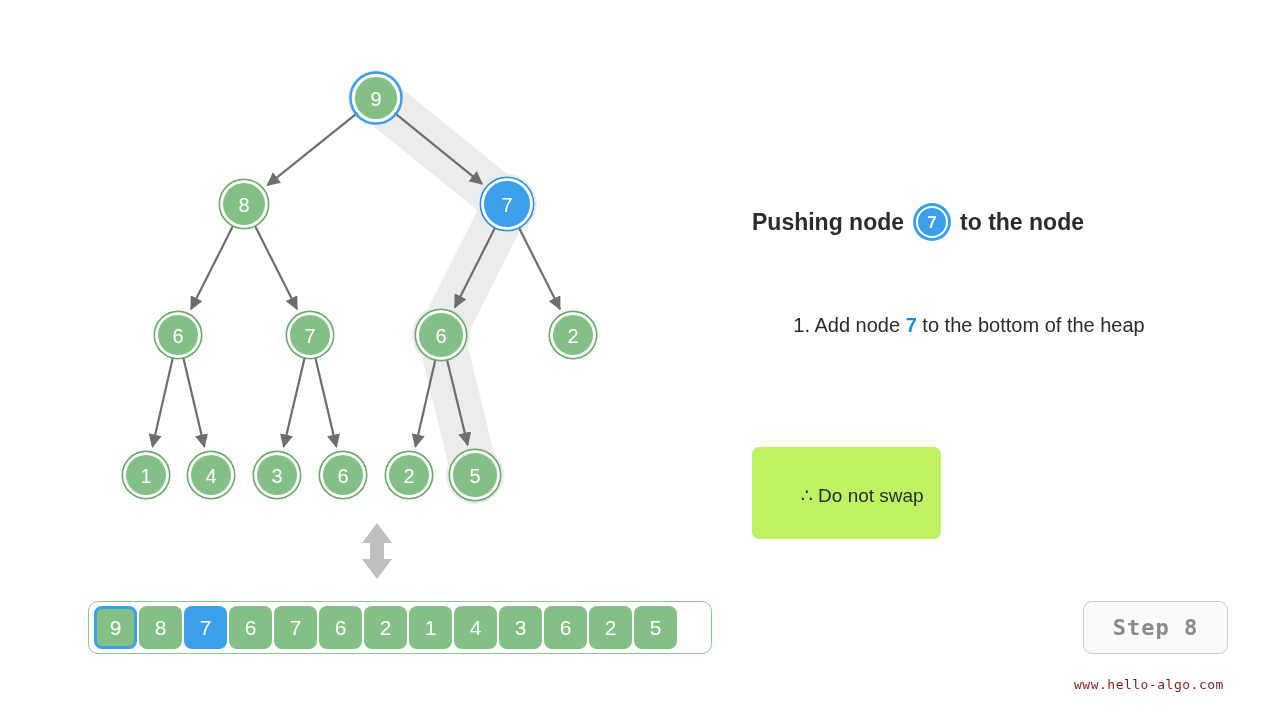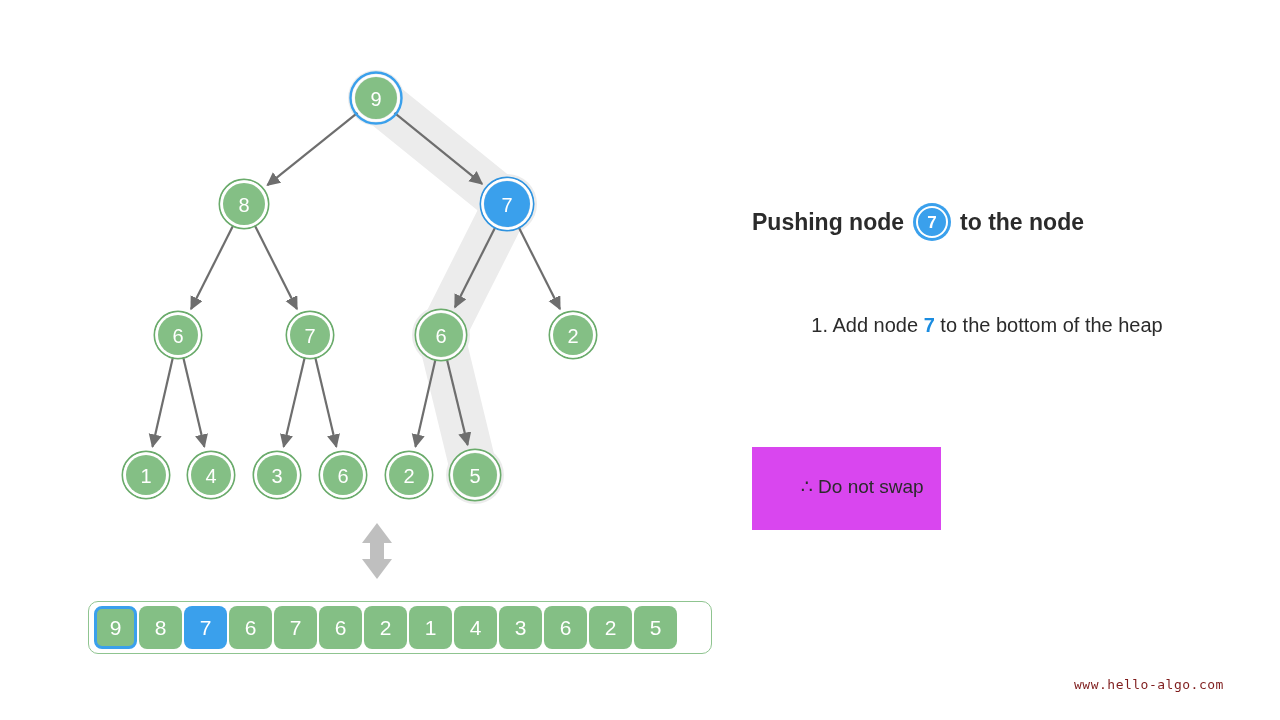--- a/index.html
+++ b/index.html
@@ -89,28 +89,28 @@
     box-shadow: 0 0 0 2px #ffffff inset, 0 0 0 3px #3aa0ec;
     margin: 0 12px;
     flex: 0 0 auto;
   }
   .step-line {
     font-size: 20px;
     color: #2b2b2b;
     margin-top: 0;
     white-space: pre;
   }
-  #step1 { position: absolute; left: 26px; top: 85px; }
+  #step1 { position: absolute; left: 8px; top: 85px; }
   #step2 { position: absolute; left: 8px; top: 138px; }
   #reason { position: absolute; left: 18px; top: 197px; font-size: 19px; white-space: pre; }
   #conclusion {
     position: absolute; left: 0px; top: 241px;
-    background: #d946ef;
-    border-radius: 0;
-    padding: 6px 17px 10px 17px;
+    background: #bef264;
+    border-radius: 7px;
+    padding: 15px 17px 10px 17px;
     font-size: 19px;
     white-space: pre;
   }
   .num-green { color: #3c9e41; font-weight: bold; }
   .num-blue  { color: #1b8ce0; font-weight: bold; }
 
   
   #step-badge {
     position: absolute;
     left: 1083px; top: 601px;
@@ -285,15 +285,16 @@
       <span>1. Add node </span><span class="num-blue">7</span><span> to the bottom of the heap</span>
     </div>
 
 
 
     <div id="conclusion">
       <span>∴</span><span> Do not swap</span>
     </div>
   </div>
 
+  <div id="step-badge">Step 8</div>
   <div id="footer">www.hello-algo.com</div>
 
 </div>
 
 </body></html>

